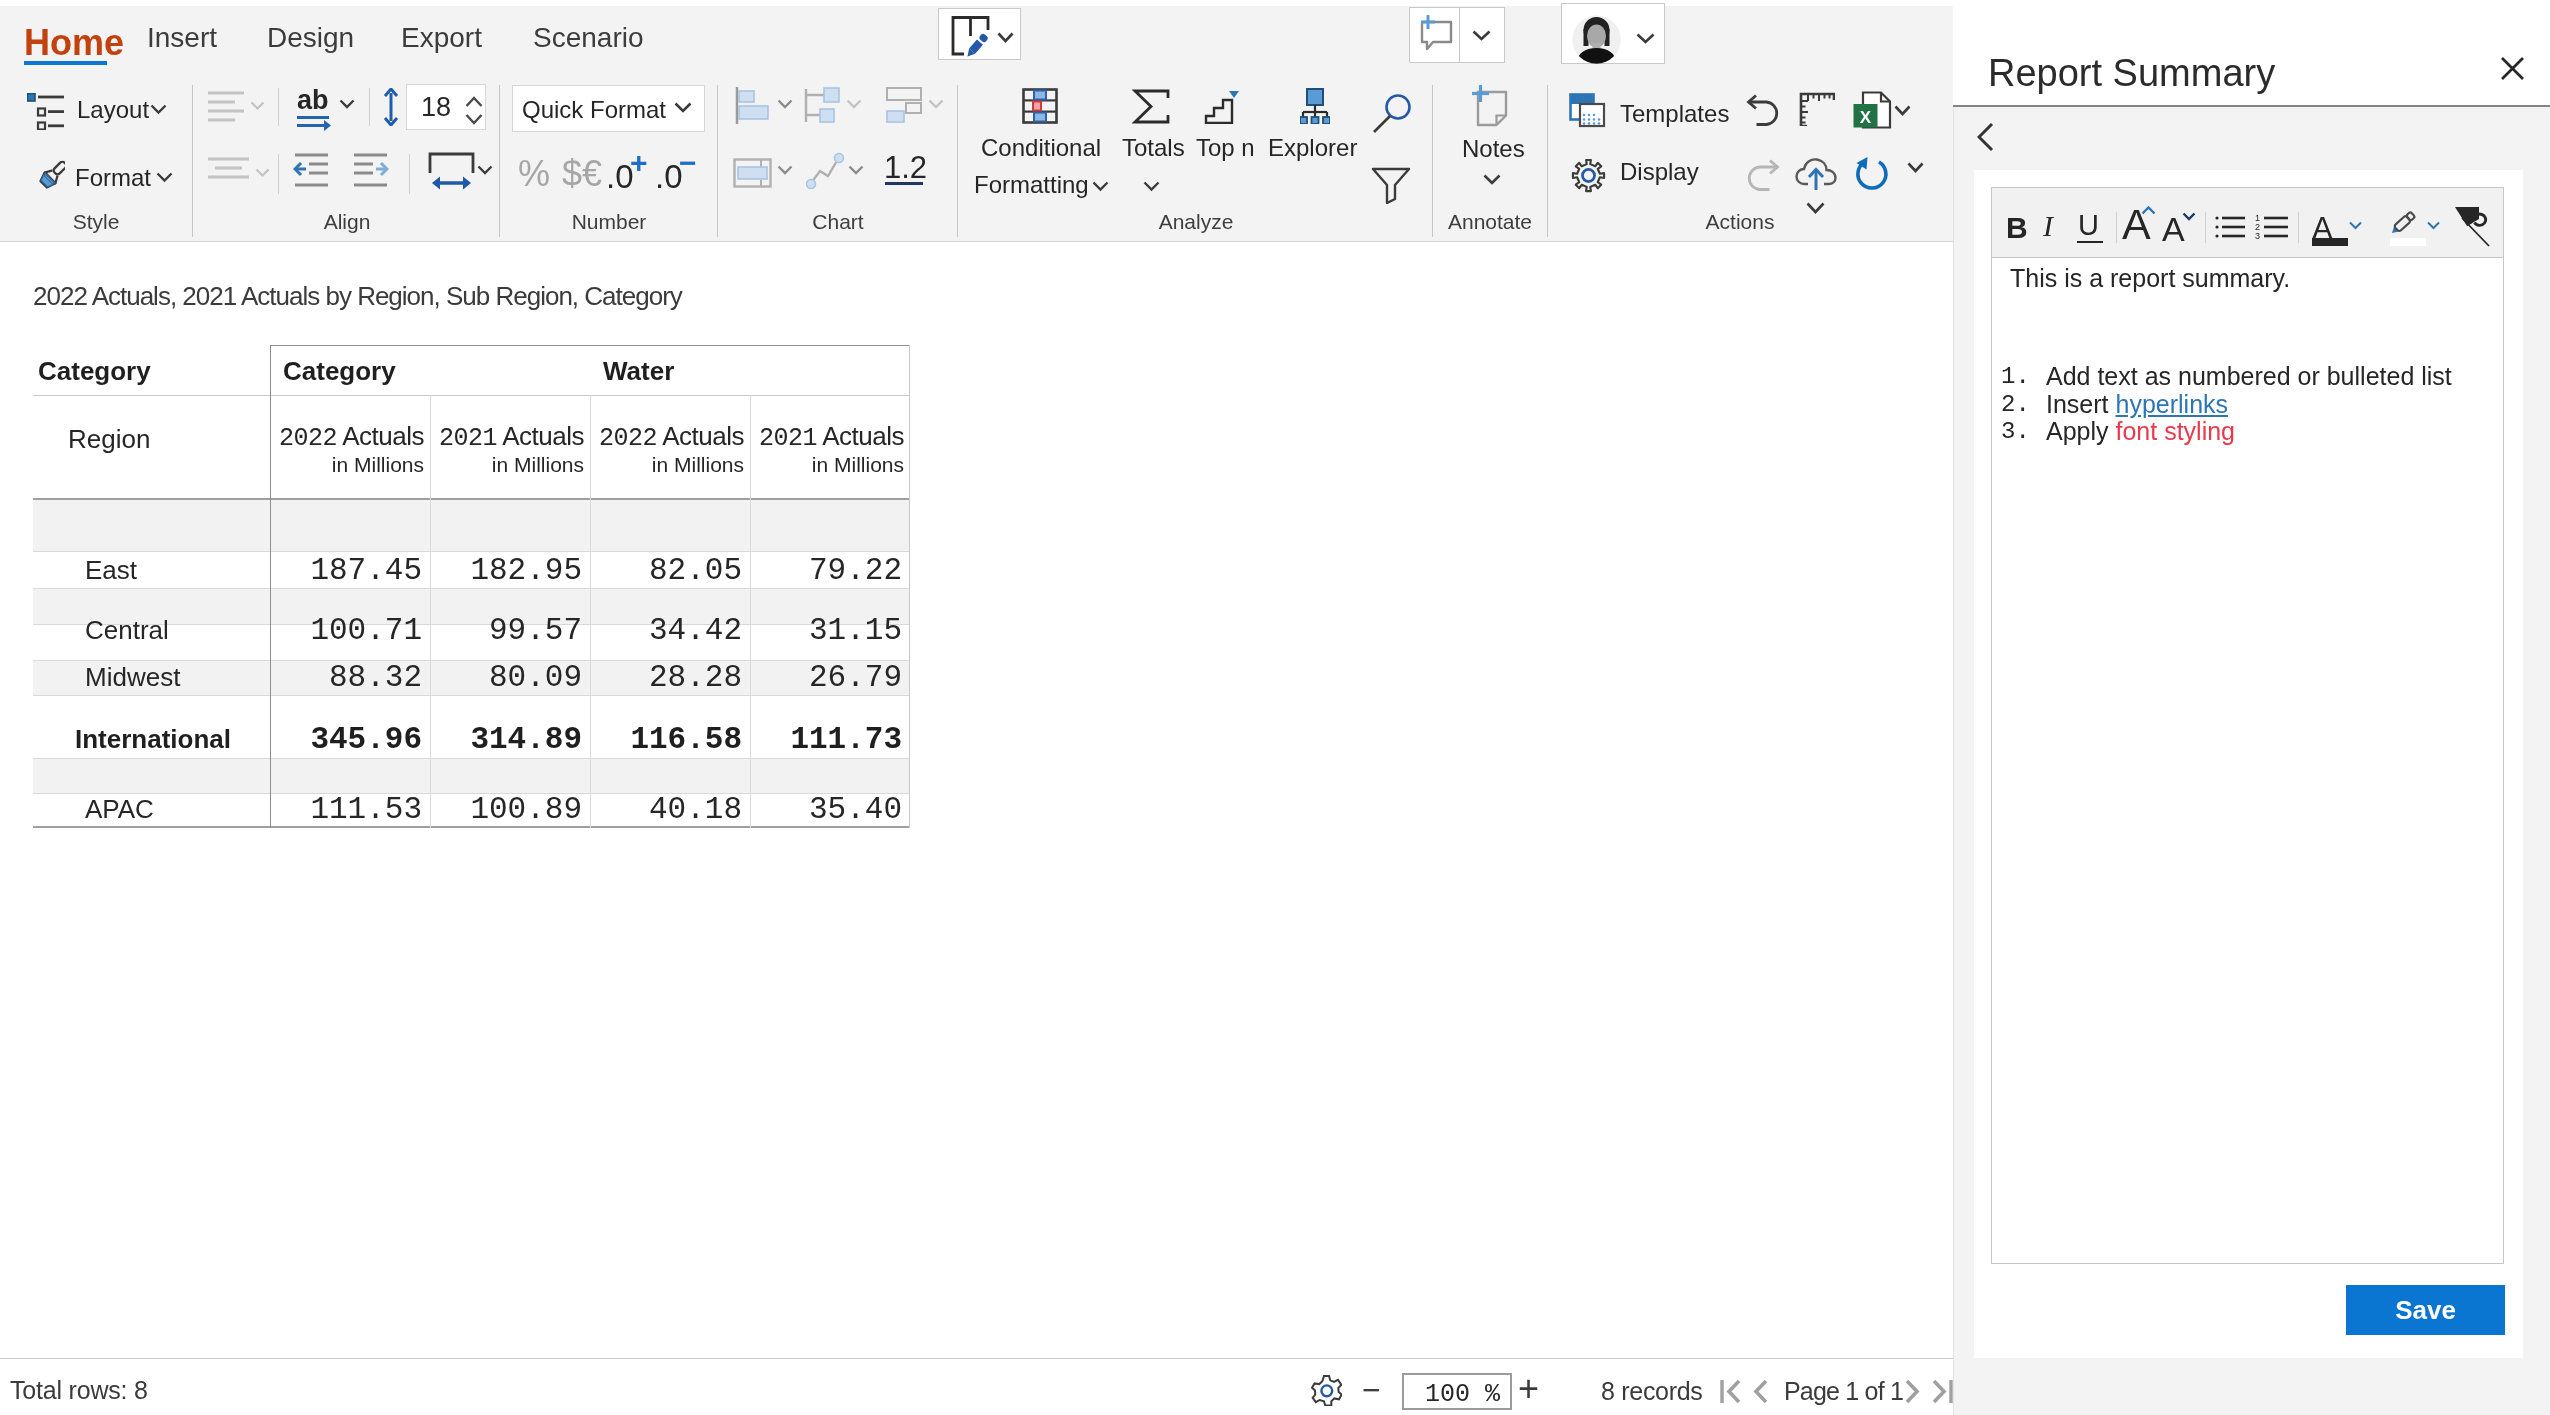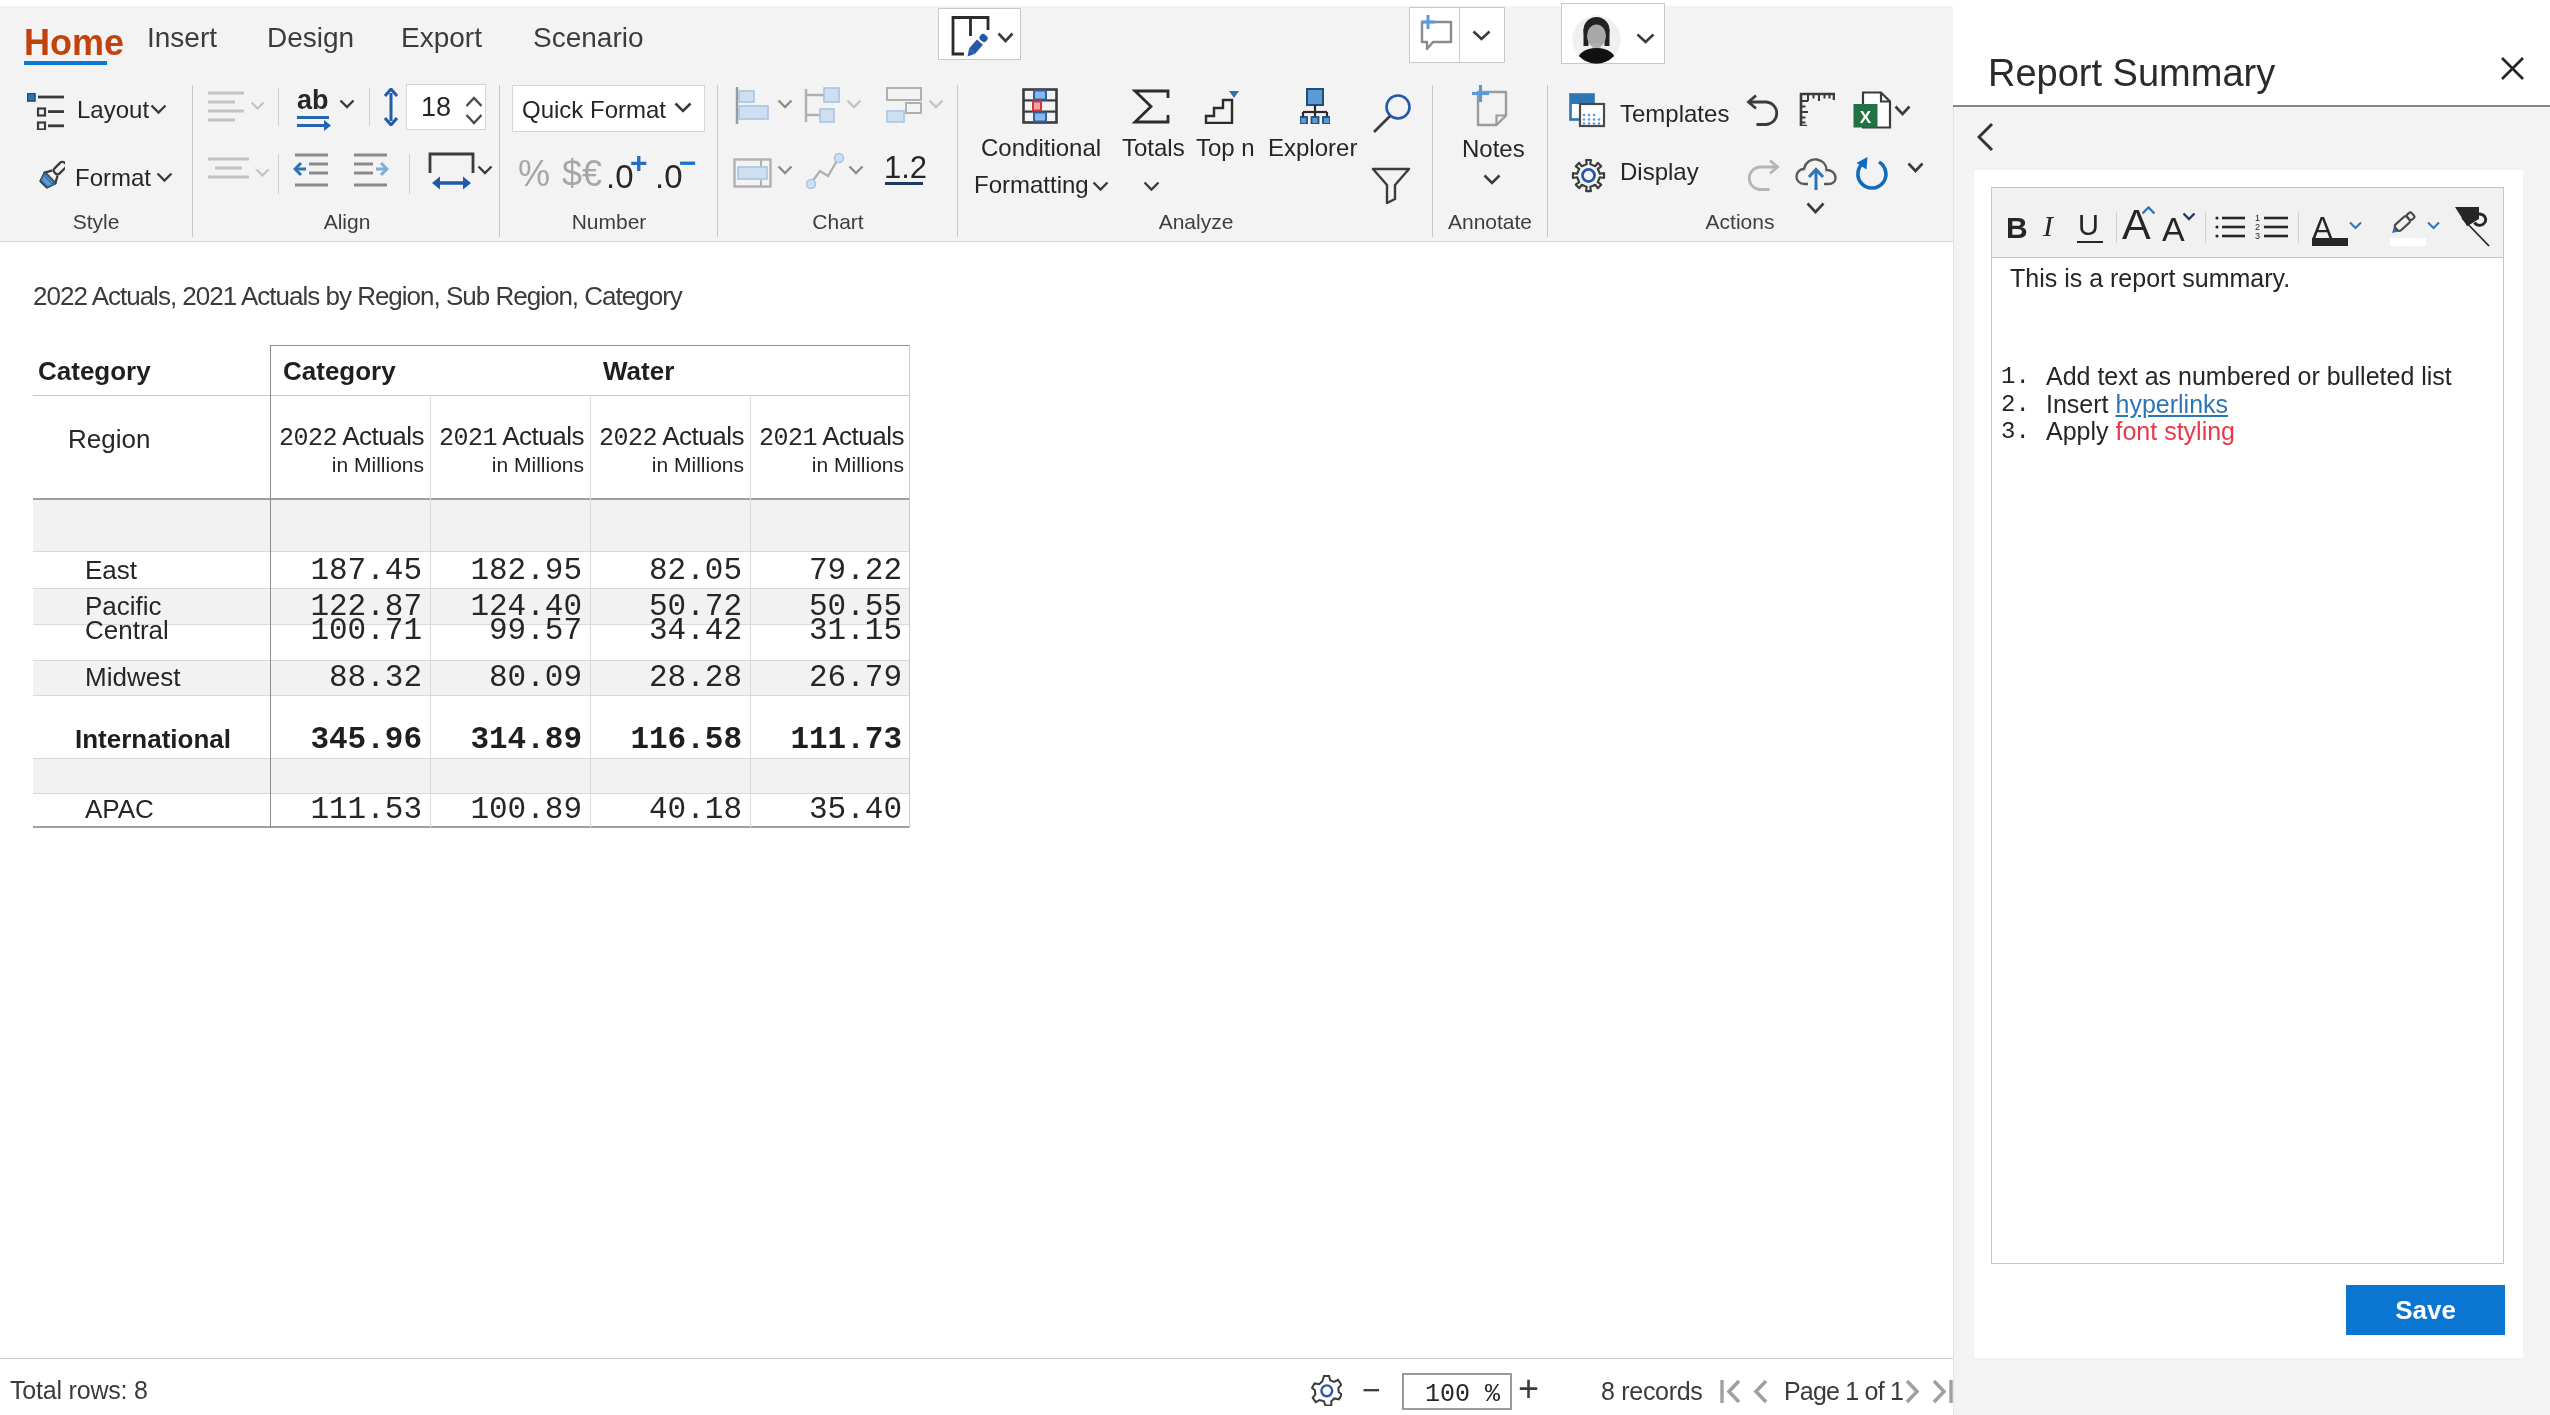--- a/index.html
+++ b/index.html
@@ -431,27 +431,20 @@
   <div class="abs" style="left:320px;top:108px;width:391px;text-align:right;font-size:21px;color:#262626;">in Millions</div>
   <div class="abs" style="left:480px;top:76px;width:391px;text-align:right;font-size:26px;letter-spacing:-0.5px;color:#262626;"><span class="mono" style="font-size:25px;">2021</span> Actuals</div>
   <div class="abs" style="left:480px;top:108px;width:391px;text-align:right;font-size:21px;color:#262626;">in Millions</div>
 
   <div class="abs" style="left:0;top:207px;width:877px;height:36px;display:flex;align-items:flex-end;padding-bottom:5px;">
     <div style="width:237px;padding-left:52px;font-size:26px;font-weight:normal;color:#262626;line-height:1;">East</div>
     <div class="mono" style="width:160px;text-align:right;padding-right:8px;font-size:31px;font-weight:normal;color:#262626;line-height:0.76;">187.45</div>
     <div class="mono" style="width:160px;text-align:right;padding-right:8px;font-size:31px;font-weight:normal;color:#262626;line-height:0.76;">182.95</div>
     <div class="mono" style="width:160px;text-align:right;padding-right:8px;font-size:31px;font-weight:normal;color:#262626;line-height:0.76;">82.05</div>
     <div class="mono" style="width:160px;text-align:right;padding-right:8px;font-size:31px;font-weight:normal;color:#262626;line-height:0.76;">79.22</div>
-  </div>
-  <div class="abs" style="left:0;top:244px;width:877px;height:35px;display:flex;align-items:flex-end;padding-bottom:5px;">
-    <div style="width:237px;padding-left:52px;font-size:26px;font-weight:normal;color:#262626;line-height:1;">Pacific</div>
-    <div class="mono" style="width:160px;text-align:right;padding-right:8px;font-size:31px;font-weight:normal;color:#262626;line-height:0.76;">122.87</div>
-    <div class="mono" style="width:160px;text-align:right;padding-right:8px;font-size:31px;font-weight:normal;color:#262626;line-height:0.76;">124.40</div>
-    <div class="mono" style="width:160px;text-align:right;padding-right:8px;font-size:31px;font-weight:normal;color:#262626;line-height:0.76;">50.72</div>
-    <div class="mono" style="width:160px;text-align:right;padding-right:8px;font-size:31px;font-weight:normal;color:#262626;line-height:0.76;">50.55</div>
   </div>
   <div class="abs" style="left:0;top:268px;width:877px;height:35px;display:flex;align-items:flex-end;padding-bottom:5px;">
     <div style="width:237px;padding-left:52px;font-size:26px;font-weight:normal;color:#262626;line-height:1;">Central</div>
     <div class="mono" style="width:160px;text-align:right;padding-right:8px;font-size:31px;font-weight:normal;color:#262626;line-height:0.76;">100.71</div>
     <div class="mono" style="width:160px;text-align:right;padding-right:8px;font-size:31px;font-weight:normal;color:#262626;line-height:0.76;">99.57</div>
     <div class="mono" style="width:160px;text-align:right;padding-right:8px;font-size:31px;font-weight:normal;color:#262626;line-height:0.76;">34.42</div>
     <div class="mono" style="width:160px;text-align:right;padding-right:8px;font-size:31px;font-weight:normal;color:#262626;line-height:0.76;">31.15</div>
   </div>
   <div class="abs" style="left:0;top:316px;width:877px;height:34px;display:flex;align-items:flex-end;padding-bottom:5px;">
     <div style="width:237px;padding-left:52px;font-size:26px;font-weight:normal;color:#262626;line-height:1;">Midwest</div>

